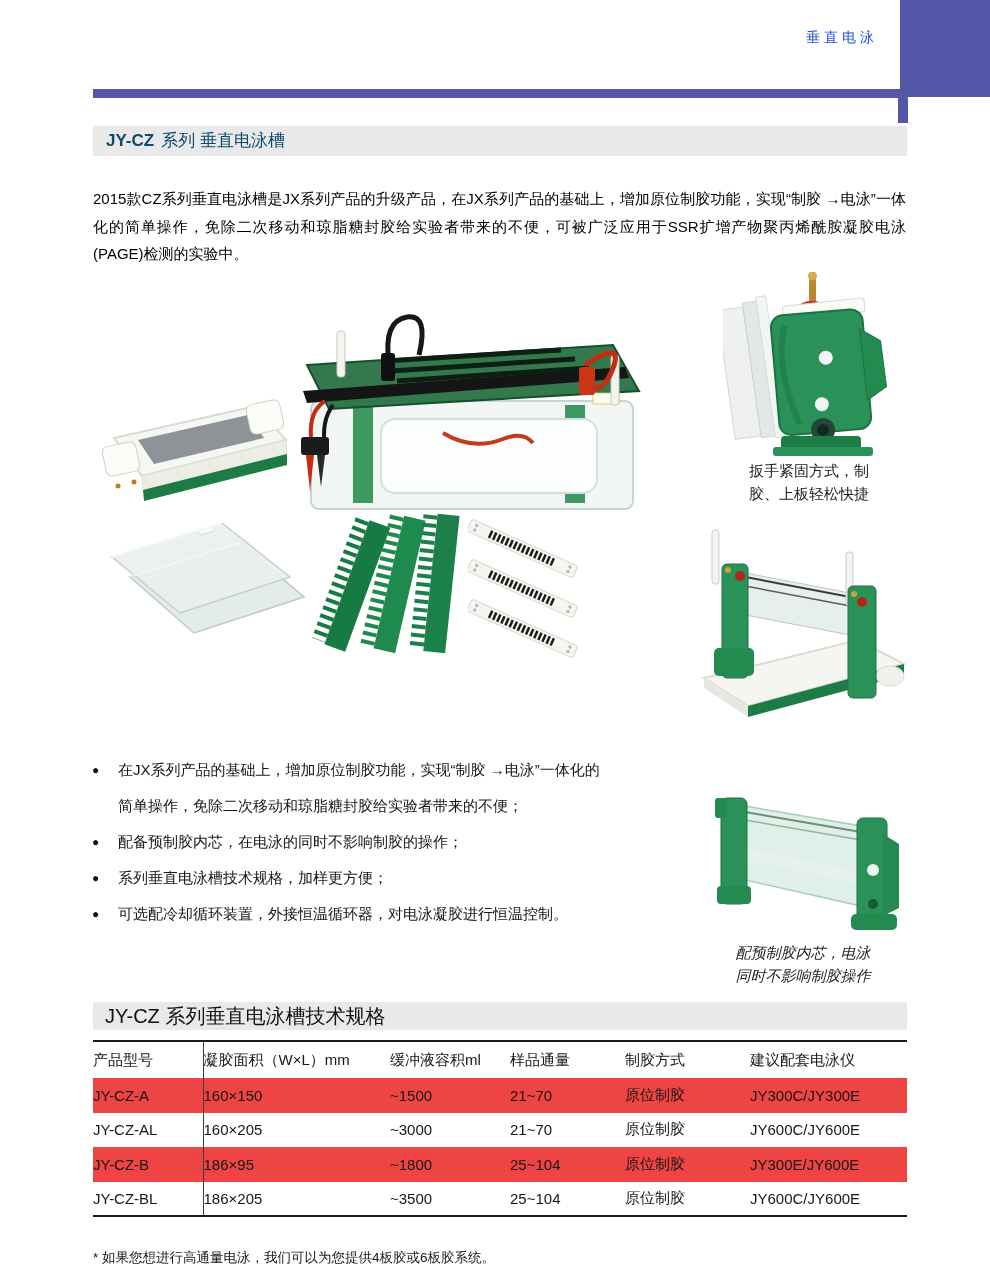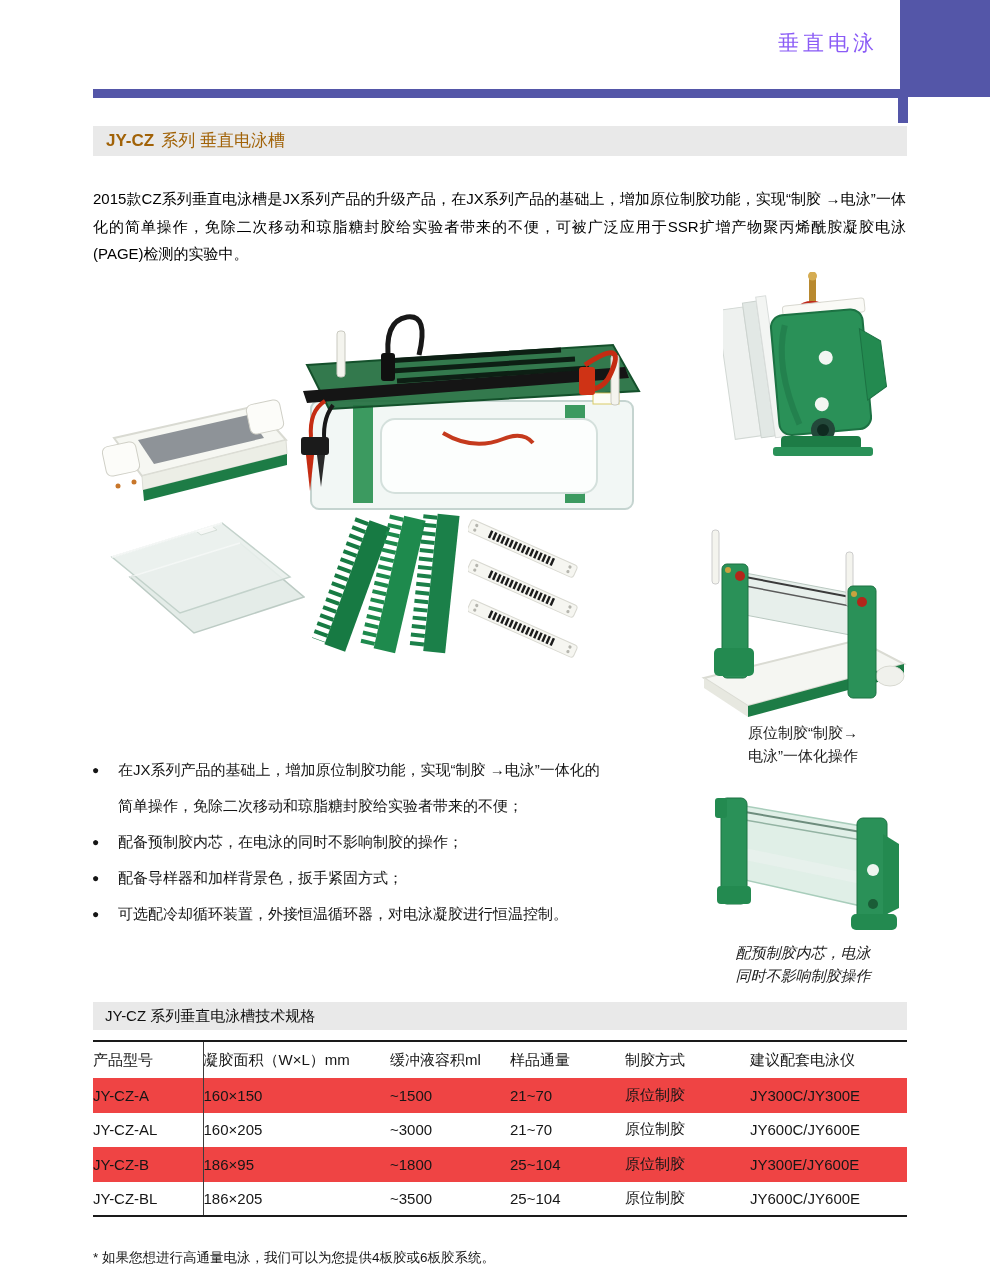--- a/index.html
+++ b/index.html
@@ -2,27 +2,27 @@
 <html><head>
 <meta charset="utf-8">
 <style>
   html,body{margin:0;padding:0;background:#ffffff;}
   .page{
     position:relative;width:990px;height:1266px;background:#ffffff;overflow:hidden;
     font-family:"Liberation Sans","DejaVu Sans",sans-serif;color:#161616;
   }
   
   .corner-block{position:absolute;left:900px;top:0;width:90px;height:97px;background:#5456a8;}
-  .corner-label{position:absolute;top:29px;right:112px;font-size:21px;letter-spacing:4px;color:#8b5cf6;}
+  .corner-label{position:absolute;top:29px;right:112px;font-size:14px;letter-spacing:4px;color:#1d4ed8;}
   .top-rule{position:absolute;left:93px;top:89px;width:815px;height:9px;background:#5456a8;}
   .top-rule-tab{position:absolute;left:898px;top:98px;width:10px;height:25px;background:#5456a8;}
   
   .section-bar{
     position:absolute;left:93px;top:126px;width:814px;height:30px;background:#e9e9e9;
-    line-height:30px;box-sizing:border-box;padding-left:13px;font-size:17px;color:#a16207;
+    line-height:30px;box-sizing:border-box;padding-left:13px;font-size:17px;color:#0c4a6e;
   }
   .section-bar .model{font-weight:bold;}
   .section-bar .rest{margin-left:7px;}
   
   .intro{
     position:absolute;left:93px;top:185px;width:813px;
     font-size:15px;line-height:27.5px;text-align:justify;color:#000000;
   }
   
   .photo{position:absolute;}
@@ -30,21 +30,21 @@
   .cap1{left:703px;top:459px;width:212px;}
   .cap2{left:696px;top:721px;width:214px;}
   .cap3{left:696px;top:941px;width:214px;font-style:italic;}
   
   .features{position:absolute;left:92px;top:752px;width:520px;list-style:none;margin:0;padding:0;}
   .features li{position:relative;padding-left:26px;font-size:15px;line-height:36px;color:#151515;}
   .features .dot{position:absolute;left:0;top:0;font-size:12px;}
   
   .spec-title-bar{
     position:absolute;left:93px;top:1002px;width:814px;height:28px;background:#e9e9e9;
-    line-height:28px;box-sizing:border-box;padding-left:12px;font-size:15px;color:#111;
+    line-height:28px;box-sizing:border-box;padding-left:12px;font-size:20px;color:#111;
   }
   .spec-table{
     position:absolute;left:93px;top:1040px;width:814px;border-collapse:collapse;table-layout:fixed;
     border-top:2px solid #1a1a1a;border-bottom:2px solid #1a1a1a;font-size:15px;color:#161616;
   }
   .spec-table th,.spec-table td{text-align:left;font-weight:normal;padding:0;}
   .spec-table thead tr{height:37px;background:#ffffff;}
   .spec-table tbody tr{height:34.5px;}
   .spec-table tbody tr.green{background:#ef4444;}
   .spec-table th:first-child,.spec-table td:first-child{border-right:1px solid #3c3c3c;}
@@ -187,43 +187,43 @@
       <path d="M66 50 q-14 40 6 100" fill="none" stroke="#1c7243" stroke-width="6" opacity="0.5"></path>
       <polygon points="140,60 160,74 162,120 142,132" fill="#238a50" stroke="#1c7243"></polygon>
       <circle cx="104" cy="86" r="7" fill="#f2f6f2"></circle>
       <circle cx="96" cy="132" r="7" fill="#f2f6f2"></circle>
     </g>
     <circle cx="100" cy="158" r="12" fill="#23483a"></circle>
     <circle cx="100" cy="158" r="6" fill="#0f2a20"></circle>
     <rect x="58" y="164" width="80" height="14" rx="4" fill="#1d7c46"></rect>
     <rect x="50" y="175" width="100" height="9" rx="3" fill="#2a9158"></rect>
   </svg>
+  <div class="sidecap cap1">
+    <div>扳手紧固方式，制</div>
+    <div>胶、上板轻松快捷</div>
+  </div>
 
   <svg class="photo" style="left:698px;top:528px" width="212" height="192" viewBox="0 0 212 192">
     <polygon points="6,150 160,112 206,136 50,178" fill="#f5f6f2" stroke="#dadbd3" stroke-width="2"></polygon>
     <polygon points="50,178 206,136 206,147 50,189" fill="#1d7c46"></polygon>
     <polygon points="6,150 50,178 50,189 6,160" fill="#e7e8e0"></polygon>
     <ellipse cx="192" cy="148" rx="14" ry="10" fill="#f0f1ec" stroke="#d8d9d1"></ellipse>
     <polygon points="42,44 168,68 168,110 42,86" fill="#dfeae4" fill-opacity="0.75" stroke="#b9c8c0"></polygon>
     <line x1="42" y1="48" x2="168" y2="72" stroke="#3a3a3a" stroke-width="2"></line>
     <line x1="42" y1="57" x2="168" y2="81" stroke="#5a5a5a" stroke-width="1.5"></line>
     <rect x="14" y="2" width="7" height="54" rx="3" fill="#f4f4ee" stroke="#cccccc"></rect>
     <rect x="148" y="24" width="7" height="54" rx="3" fill="#f4f4ee" stroke="#cccccc"></rect>
     <rect x="24" y="36" width="26" height="114" rx="5" fill="#2a9158" stroke="#1c7243"></rect>
     <rect x="16" y="120" width="40" height="28" rx="5" fill="#238a50"></rect>
     <rect x="150" y="58" width="28" height="112" rx="5" fill="#2a9158" stroke="#1c7243"></rect>
     <circle cx="30" cy="42" r="3" fill="#c9a23f"></circle>
     <circle cx="156" cy="66" r="3" fill="#c9a23f"></circle>
     <circle cx="42" cy="48" r="5" fill="#b3261a"></circle>
     <circle cx="164" cy="74" r="5" fill="#b3261a"></circle>
   </svg>
-  <div class="sidecap cap2">
-    <div>原位制胶“制胶→</div>
-    <div>电泳”一体化操作</div>
-  </div>
 
   <svg class="photo" style="left:705px;top:786px" width="198" height="158" viewBox="0 0 198 158">
     <polygon points="40,20 156,40 156,120 40,94" fill="#cfe6da" fill-opacity="0.65" stroke="#a8cdbb" stroke-width="1.5"></polygon>
     <line x1="40" y1="26" x2="156" y2="46" stroke="#6d8d7d" stroke-width="2"></line>
     <line x1="40" y1="34" x2="156" y2="54" stroke="#93b3a3" stroke-width="1.5"></line>
     <polygon points="40,62 156,86 156,98 40,74" fill="#e8f1ec" fill-opacity="0.85"></polygon>
     <rect x="16" y="12" width="26" height="106" rx="6" fill="#2a9158" stroke="#1c7243"></rect>
     <rect x="10" y="12" width="12" height="20" rx="3" fill="#238a50"></rect>
     <rect x="12" y="100" width="34" height="18" rx="4" fill="#238a50"></rect>
     <rect x="152" y="32" width="30" height="110" rx="6" fill="#2a9158" stroke="#1c7243"></rect>
@@ -241,21 +241,21 @@
     <li>
       <span class="dot">●</span>
       <span>在JX系列产品的基础上，增加原位制胶功能，实现“制胶 →电泳”一体化的简单操作，免除二次移动和琼脂糖封胶给实验者带来的不便；</span>
     </li>
     <li>
       <span class="dot">●</span>
       <span>配备预制胶内芯，在电泳的同时不影响制胶的操作；</span>
     </li>
     <li>
       <span class="dot">●</span>
-      <span>配备导样器和加样背景色，扳手紧固方式；</span>
+      <span>系列垂直电泳槽技术规格，加样更方便；</span>
     </li>
     <li>
       <span class="dot">●</span>
       <span>可选配冷却循环装置，外接恒温循环器，对电泳凝胶进行恒温控制。</span>
     </li>
   </ul>
 
   <div class="spec-title-bar">JY-CZ 系列垂直电泳槽技术规格</div>
 
   <table class="spec-table">

